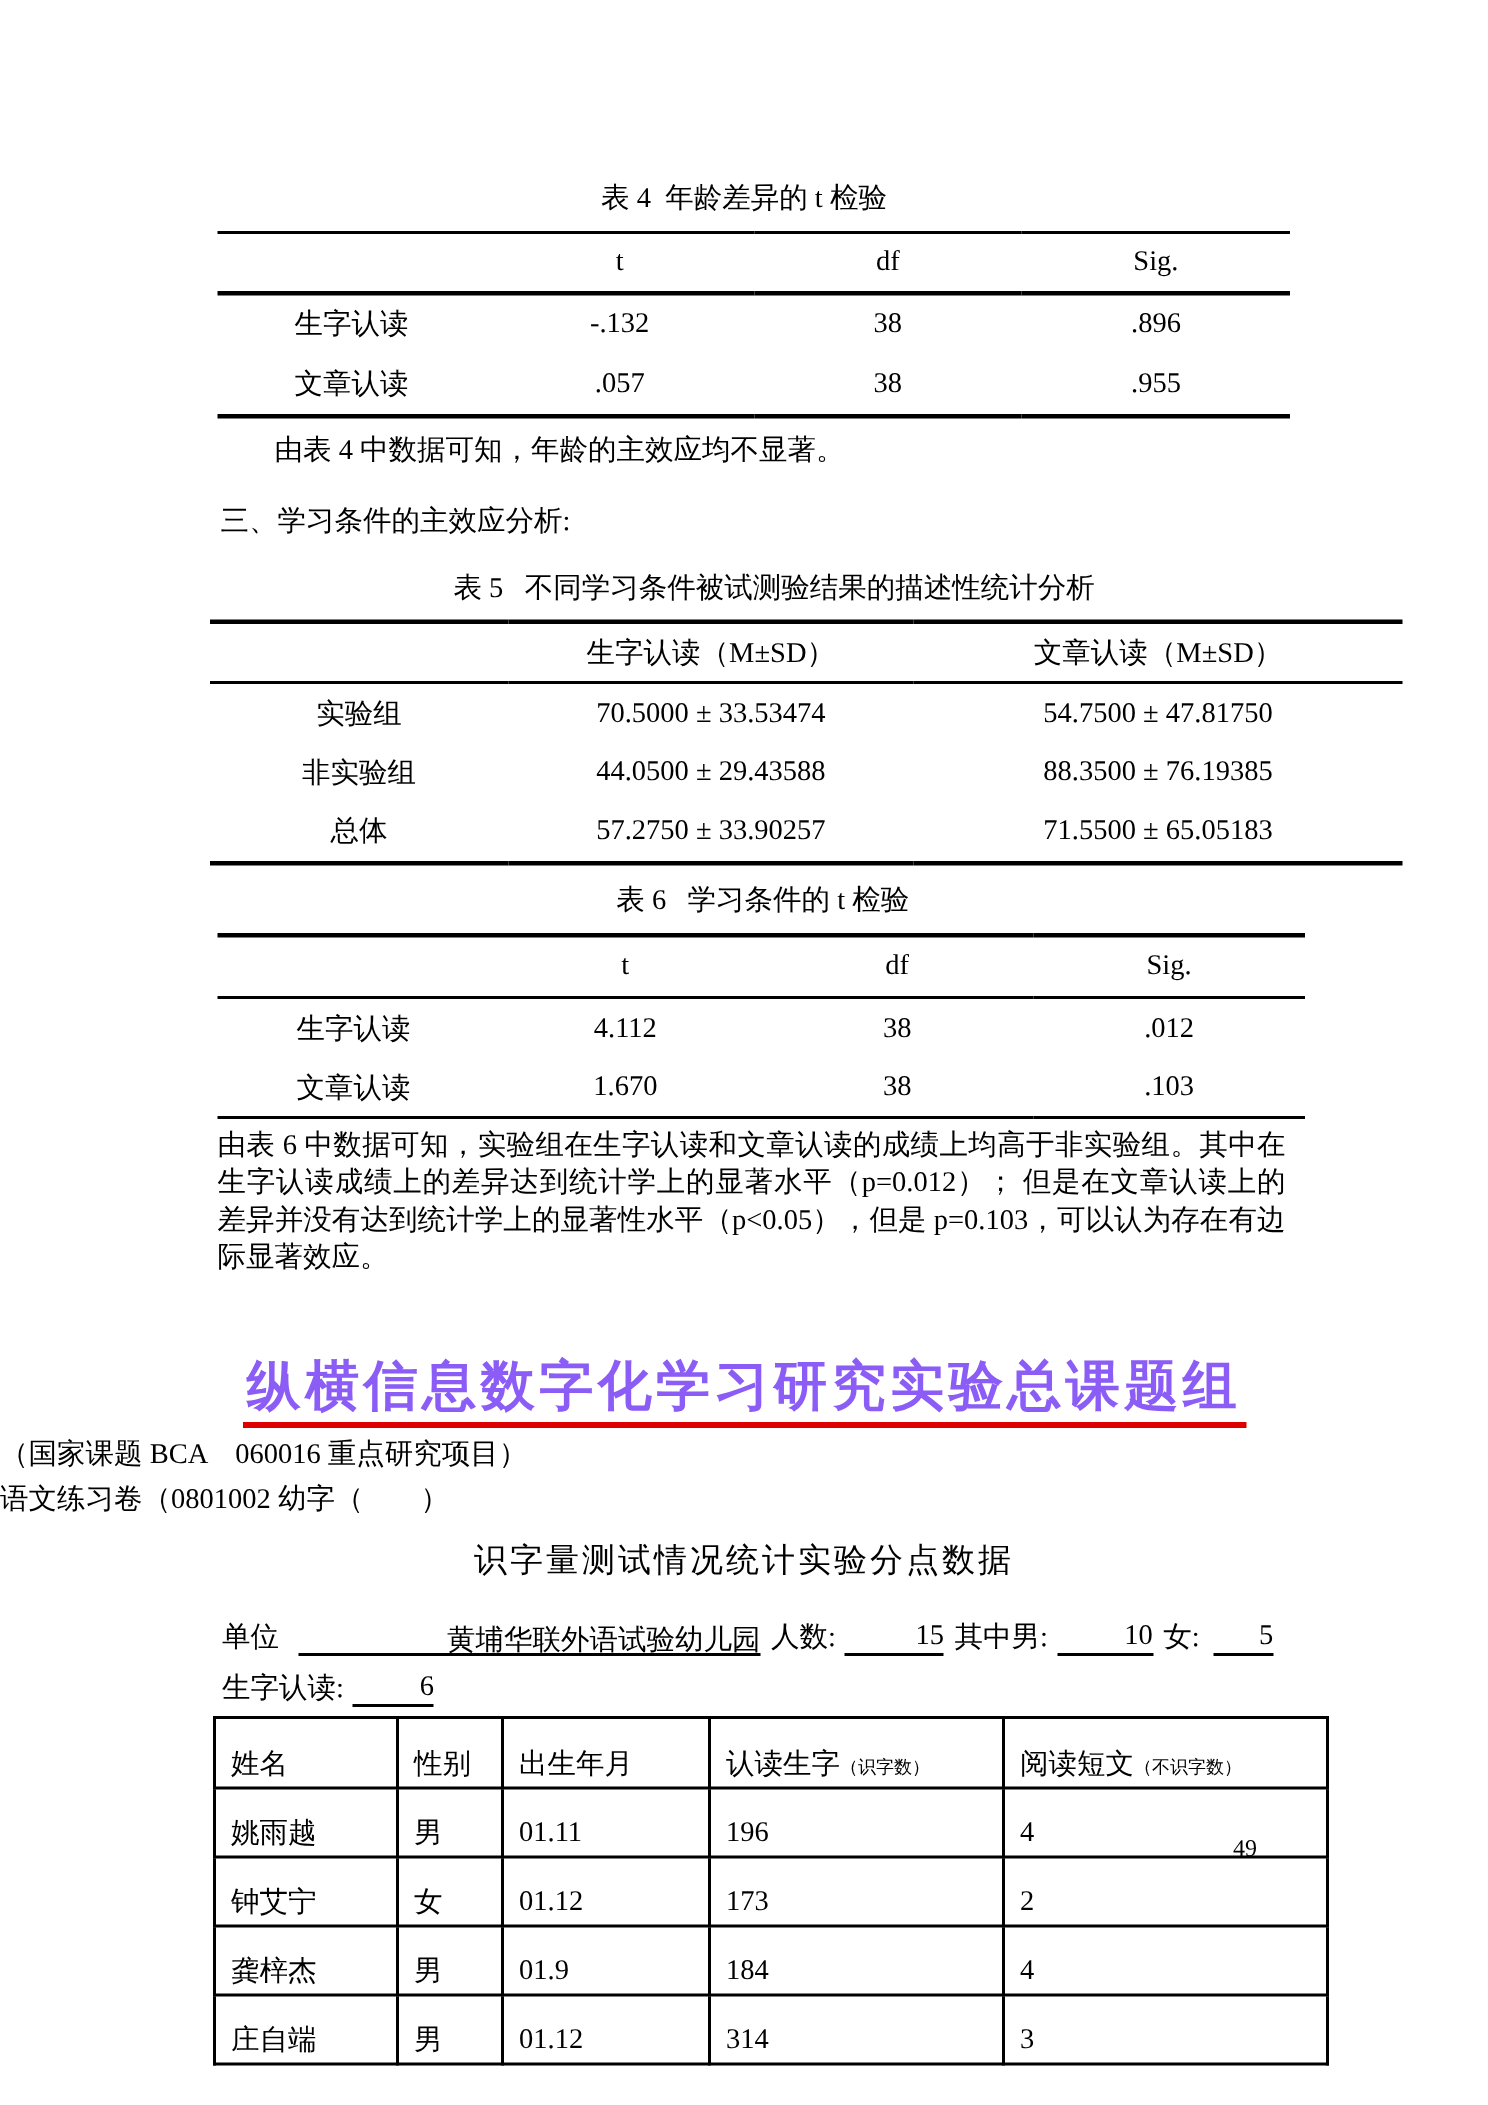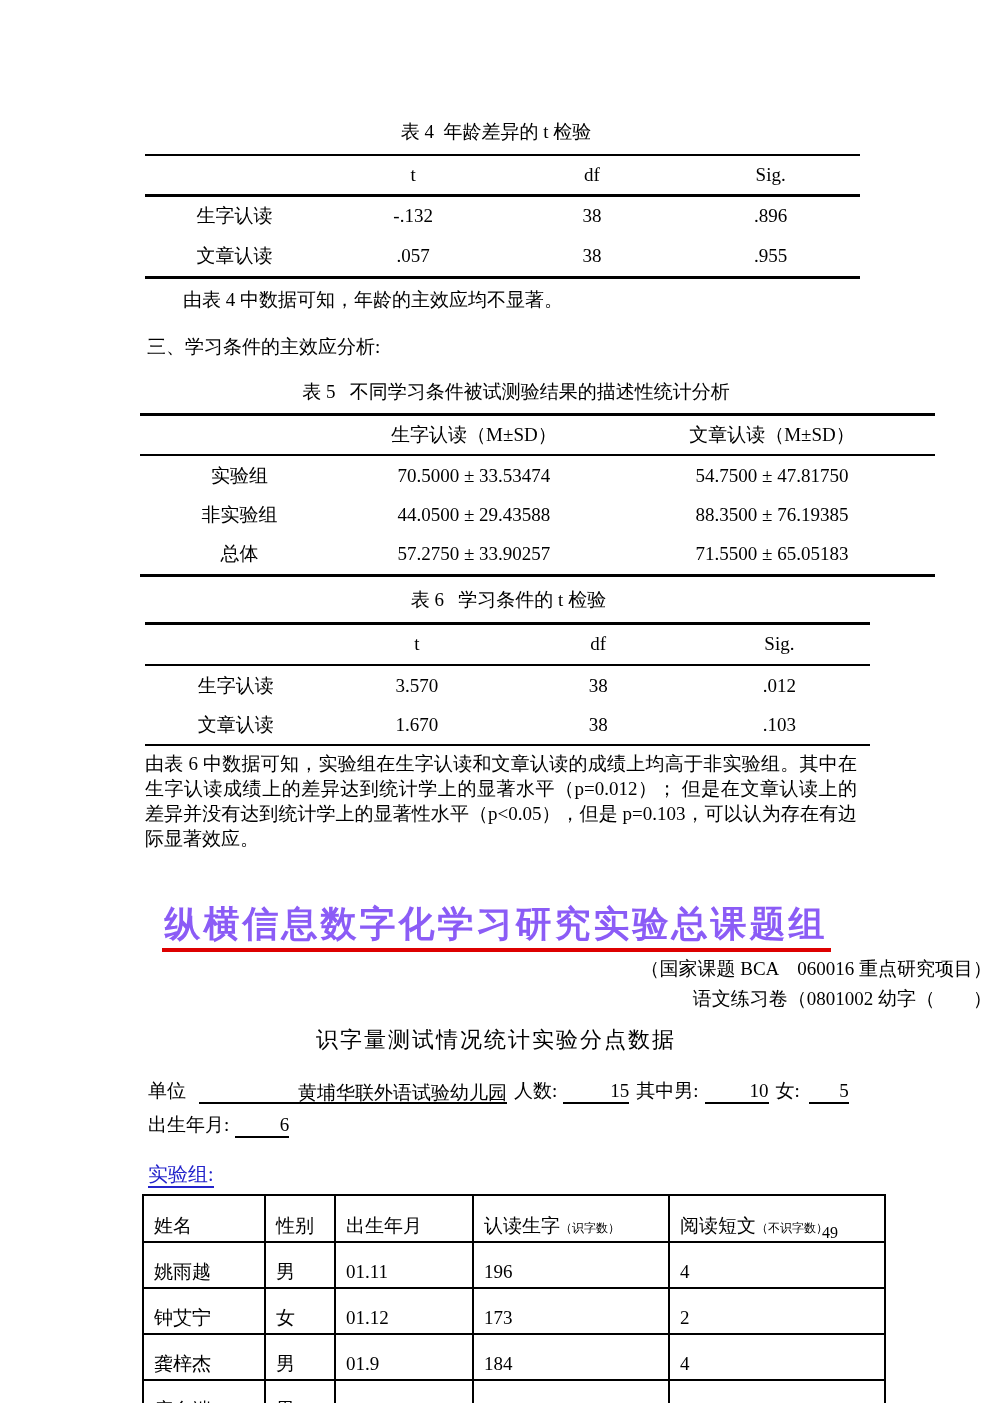--- a/index.html
+++ b/index.html
@@ -39,21 +39,21 @@
 
   .note { margin:8px 0 0 145px; width:712px; font-size:19px; text-indent:38px; }
   .sec-heading { margin:21px 0 0 147px; font-size:19px; }
   .closing { margin:5px 0 0 145px; width:712px; font-size:19px;
     line-height:25px; text-align:justify; }
 
   .org-title-wrap { text-align:center; margin-top:53px; }
   .org-title { display:inline-block; color:#8b5cf6; font-size:36px;
     font-weight:bold; letter-spacing:3px; line-height:1.15;
     border-bottom:4px solid #dd0000; padding:0 3px 3px 3px; }
-  .org-sub { text-align:right; font-size:19px; margin-top:4px; white-space:pre; }
+  .org-sub { text-align:left; font-size:19px; margin-top:4px; white-space:pre; }
   .sect-title { text-align:center; font-size:22px; letter-spacing:2px; margin-top:13px; }
 
   .info { margin:23px 0 0 148px; font-size:19px; }
   .info2 { margin:8px 0 0 148px; font-size:19px; }
   .fill { display:inline-block; border-bottom:2px solid #000;
     text-align:right; height:22px; vertical-align:bottom; }
   .w-unit { width:308px; margin-left:13px; }
   .w-count { width:66px; margin-left:6px; }
   .w-male  { width:64px; margin-left:6px; }
   .w-female{ width:40px; margin-left:9px; }
@@ -164,21 +164,21 @@
       <tr>
         <th></th>
         <th>t</th>
         <th>df</th>
         <th>Sig.</th>
       </tr>
     </thead>
     <tbody>
       <tr>
         <td>生字认读</td>
-        <td>3.570</td>
+        <td>4.112</td>
         <td>38</td>
         <td>.012</td>
       </tr>
       <tr>
         <td>文章认读</td>
         <td>1.670</td>
         <td>38</td>
         <td>.103</td>
       </tr>
     </tbody>
@@ -190,26 +190,23 @@
     <span class="org-title">纵横信息数字化学习研究实验总课题组</span>
   </div>
   <div class="org-sub">（国家课题 BCA　060016 重点研究项目）</div>
   <div class="org-sub">语文练习卷（0801002 幼字（　　）</div>
   <div class="sect-title">识字量测试情况统计实验分点数据</div>
 
   <div class="info">
     <span class="lbl">单位</span><span class="fill w-unit">黄埔华联外语试验幼儿园</span><span class="lbl gap">人数:</span><span class="fill w-count">15</span><span class="lbl gap">其中男:</span><span class="fill w-male">10</span><span class="lbl gap">女:</span><span class="fill w-female">5</span>
   </div>
   <div class="info2">
-    <span class="lbl">出生年月:</span><span class="fill w-age">6</span>
+    <span class="lbl">生字认读:</span><span class="fill w-age">6</span>
   </div>
 
-  <div class="group">
-    <span class="group-text">实验组:</span>
-  </div>
 
   <table class="students">
     <colgroup>
       <col style="width:122px">
         <col style="width:70px">
         <col style="width:138px">
       <col style="width:196px">
         <col style="width:216px">
     </colgroup>
     <thead>

